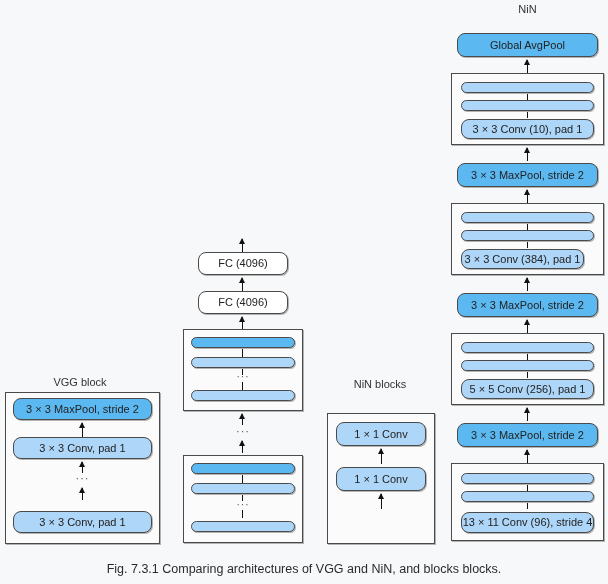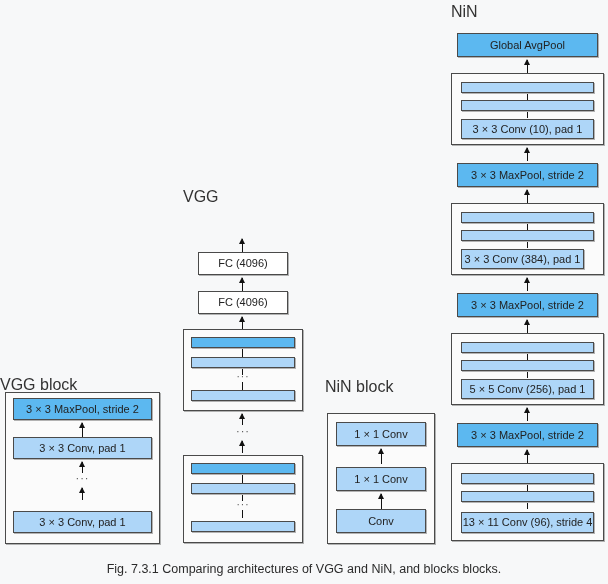--- a/index.html
+++ b/index.html
@@ -8,31 +8,32 @@
     background:#f7f8f9;
     font-family:"Liberation Sans","DejaVu Sans",sans-serif;
     color:#222;
     overflow:hidden;
     position:relative;
   }
   .canvas{position:absolute;left:0;top:0;width:608px;height:584px;}
 
   .col-title{
     position:absolute;
-    font-size:16px;
+    font-size:11px;
     color:#333;
+    text-align:center;
     white-space:nowrap;
   }
 
   
   .node{
     position:absolute;
     box-sizing:border-box;
     border:1px solid #4a4a4a;
-    border-radius:0;
+    border-radius:8px;
     font-size:11px;
     line-height:1;
     display:flex;
     align-items:center;
     justify-content:center;
     white-space:nowrap;
     box-shadow:1px 1px 0 rgba(120,120,120,.55);
   }
   .node.white{background:#ffffff;}
   .node.blue-dark{background:#5cb8f0;}
@@ -102,21 +103,20 @@
   <div class="node blue-light" style="left:13px;top:437px;width:139px;height:22px;">3 × 3 Conv, pad 1</div>
 
   <div class="arrow" style="left:82px;top:462px;height:11px;"></div>
 
   <div class="ellipsis" style="left:13px;top:473px;width:139px;">···</div>
 
   <div class="arrow" style="left:82px;top:488px;height:12px;"></div>
 
   <div class="node blue-light" style="left:13px;top:511px;width:139px;height:22px;">3 × 3 Conv, pad 1</div>
 
-  <div class="col-title" style="left:183px;top:188px;width:120px;">VGG</div>
 
 
   <div class="arrow" style="left:242px;top:239px;height:13px;"></div>
 
   <div class="node white" style="left:198px;top:252px;width:90px;height:23px;">FC (4096)</div>
 
   <div class="arrow" style="left:242px;top:278px;height:13px;"></div>
 
   <div class="node white" style="left:198px;top:291px;width:90px;height:23px;">FC (4096)</div>
 
@@ -141,33 +141,32 @@
   <div class="group" style="left:183px;top:455px;width:120px;height:88px;"></div>
 
   <div class="node blue-dark" style="left:191px;top:463px;width:104px;height:11px;"></div>
   <div class="plainline" style="left:242px;top:475px;height:8px;"></div>
   <div class="node blue-light" style="left:191px;top:483px;width:104px;height:11px;"></div>
   <div class="plainline" style="left:242px;top:495px;height:6px;"></div>
   <div class="ellipsis" style="left:191px;top:500px;width:104px;font-size:10px;">···</div>
   <div class="plainline" style="left:242px;top:510px;height:8px;"></div>
   <div class="node blue-light" style="left:191px;top:521px;width:104px;height:11px;"></div>
 
-  <div class="col-title" style="left:325px;top:378px;width:110px;">NiN block</div>
+  <div class="col-title" style="left:325px;top:378px;width:110px;">NiN blocks</div>
 
   <div class="group" style="left:327px;top:413px;width:108px;height:131px;"></div>
 
   <div class="node blue-light" style="left:336px;top:422px;width:90px;height:24px;">1 × 1 Conv</div>
 
   <div class="arrow" style="left:381px;top:449px;height:15px;"></div>
 
   <div class="node blue-light" style="left:336px;top:467px;width:90px;height:24px;">1 × 1 Conv</div>
 
   <div class="arrow" style="left:381px;top:494px;height:15px;"></div>
 
-  <div class="node blue-light" style="left:336px;top:509px;width:90px;height:24px;">Conv</div>
 
   <div class="col-title" style="left:451px;top:3px;width:153px;">NiN</div>
 
   <div class="node blue-dark" style="left:457px;top:33px;width:141px;height:24px;">Global AvgPool</div>
   <div class="arrow" style="left:527px;top:60px;height:13px;"></div>
 
   <div class="group" style="left:451px;top:73px;width:153px;height:72px;"></div>
   <div class="node blue-light" style="left:461px;top:82px;width:133px;height:11px;"></div>
   <div class="plainline" style="left:527px;top:94px;height:6px;"></div>
   <div class="node blue-light" style="left:461px;top:100px;width:133px;height:11px;"></div>

